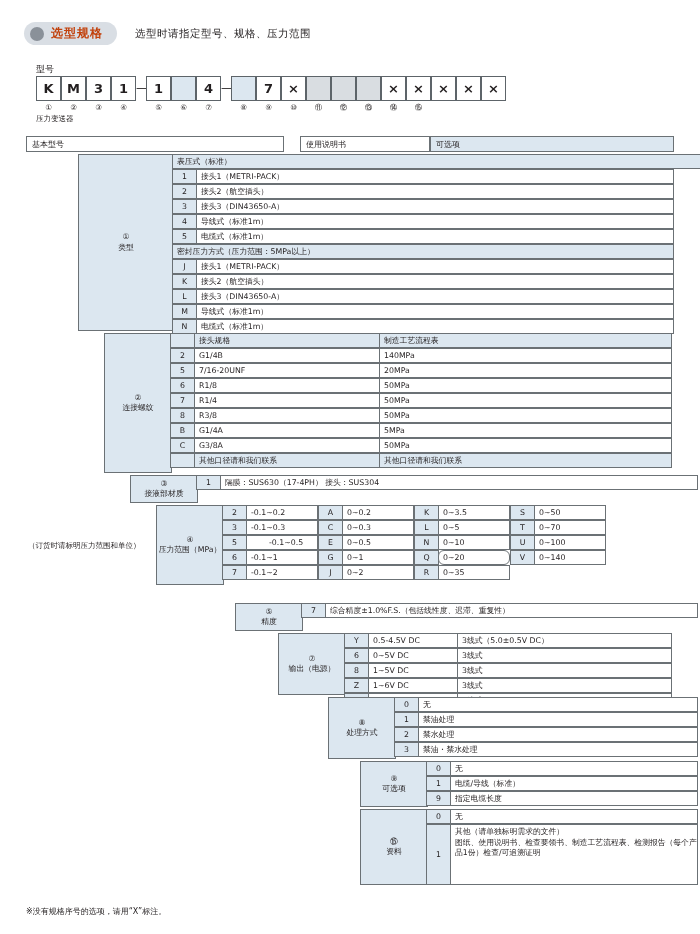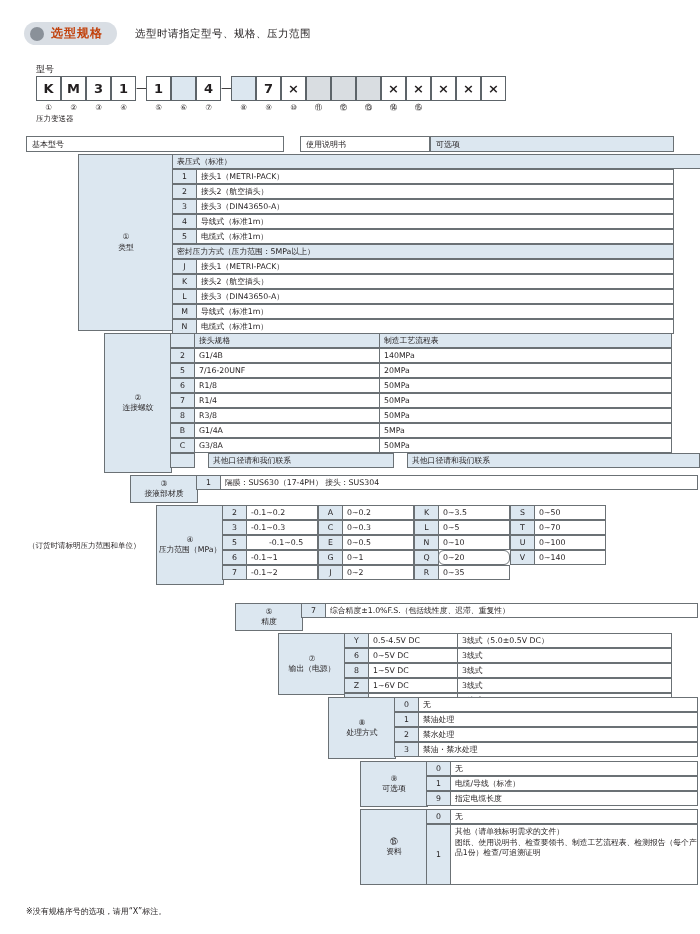--- a/index.html
+++ b/index.html
@@ -229,21 +229,21 @@
       <div class="row" style="left: 171px; top: 423px;">
         <div class="rc k" style="width: 25px; justify-content: center;">B</div>
         <div class="rc" style="width: 186px;">G1/4A</div>
         <div class="rc" style="width: 293px; text-align: right;">5MPa</div>
       </div>
       <div class="row" style="left: 171px; top: 438px;">
         <div class="rc k" style="width: 25px; justify-content: center;">C</div>
         <div class="rc" style="width: 186px;">G3/8A</div>
         <div class="rc" style="width: 293px;">50MPa</div>
       </div>
-      <div class="row" style="left: 171px; top: 453px; gap: 14px;">
+      <div class="row" style="left: 171px; top: 453px;">
         <div class="rc" style="width: 25px; background: rgb(220, 231, 240);"></div>
         <div class="rc" style="width: 186px; background: rgb(220, 231, 240);">其他口径请和我们联系</div>
         <div class="rc" style="width: 293px; background: rgb(220, 231, 240);">其他口径请和我们联系</div>
       </div>
     </div>
 
   <div class="lbl-cell" style="left:130px; top:475px; width:68px; height:28px;">
     <span>③</span>
     <span>接液部材质</span>
   </div>

